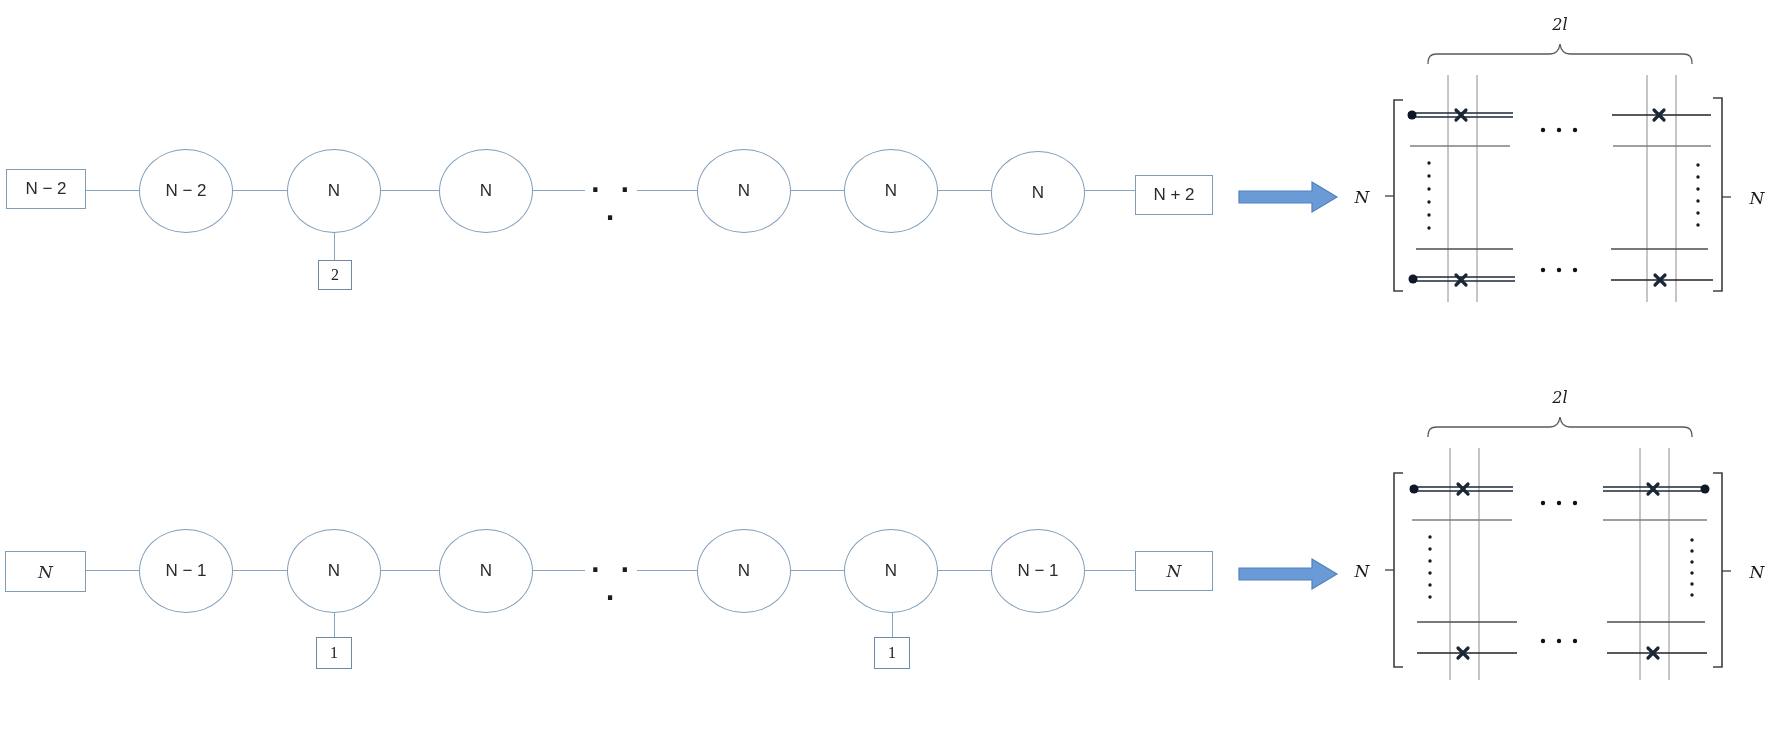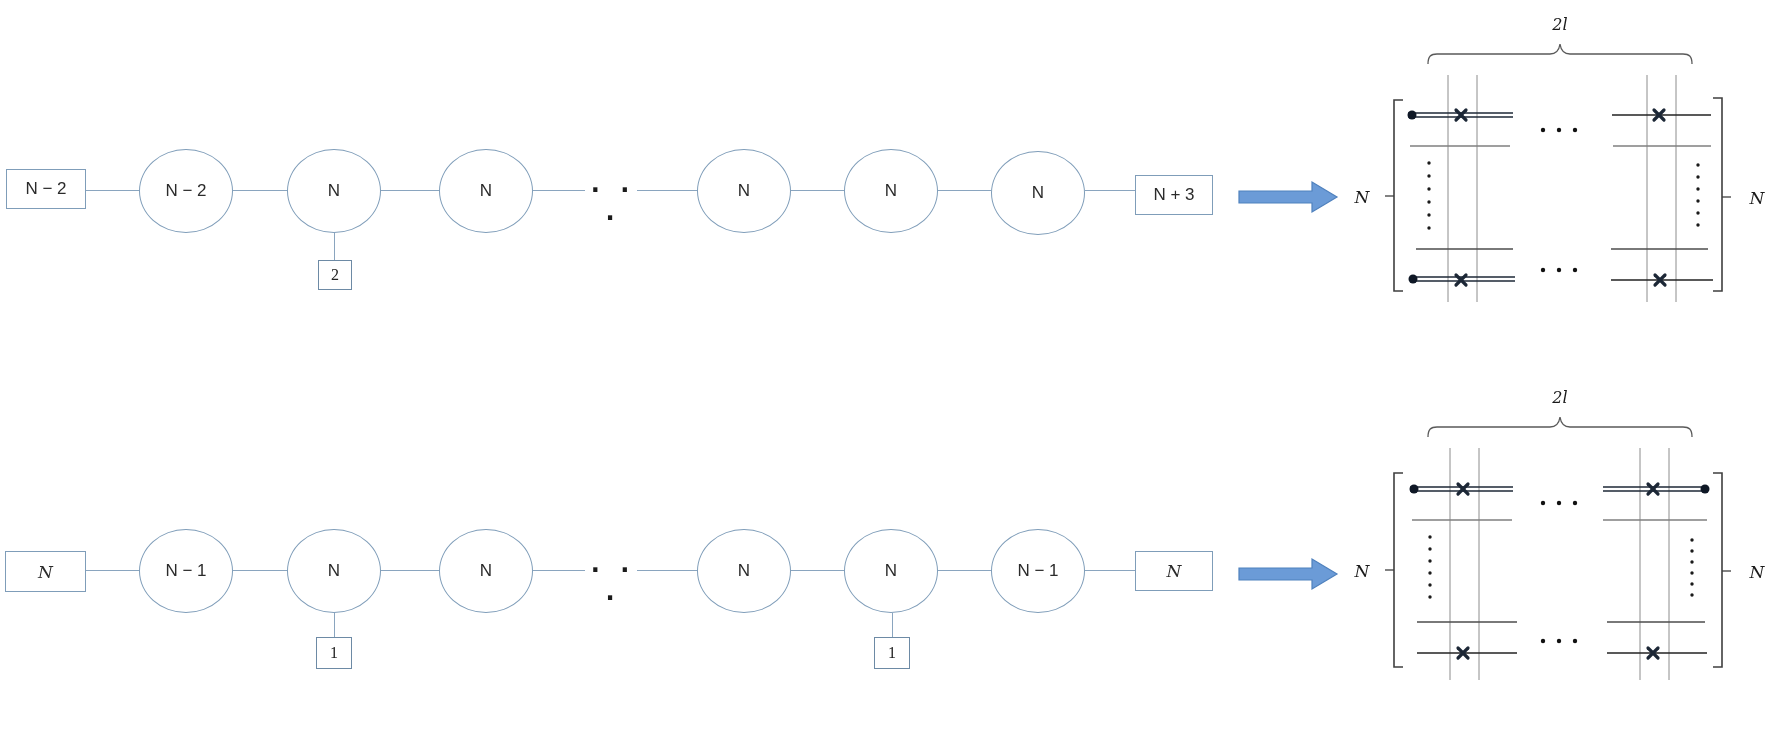--- a/index.html
+++ b/index.html
@@ -42,21 +42,21 @@
     <div class="vline" style="left:334px;top:233px;height:27px;"></div>
 
     <div class="sq" style="left:6px;top:169px;width:80px;height:40px;">N − 2</div>
     <div class="circ" style="left:139px;top:149px;width:94px;height:84px;">N − 2</div>
     <div class="circ" style="left:287px;top:149px;width:94px;height:84px;">N</div>
     <div class="circ" style="left:439px;top:149px;width:94px;height:84px;">N</div>
     <div class="dots3" style="left:584px;top:176px;">· · ·</div>
     <div class="circ" style="left:697px;top:149px;width:94px;height:84px;">N</div>
     <div class="circ" style="left:844px;top:149px;width:94px;height:84px;">N</div>
     <div class="circ" style="left:991px;top:151px;width:94px;height:84px;">N</div>
-    <div class="sq" style="left:1135px;top:175px;width:78px;height:40px;">N + 3</div>
+    <div class="sq" style="left:1135px;top:175px;width:78px;height:40px;">N + 2</div>
     <div class="pend" style="left:318px;top:260px;width:34px;height:30px;">2</div>
   </div>
 
   <svg class="arrow-svg" style="left:1238px;top:179px;" width="102" height="36" viewBox="0 0 102 36">
     <path d="M1,12 L74,12 L74,3 L99,18 L74,33 L74,24 L1,24 Z" fill="#6b9bd7" stroke="#4f81bd" stroke-width="1.2"></path>
   </svg>
 
   <svg class="matrix-svg" style="left:1340px;top:0px;" width="450" height="330" viewBox="0 0 450 330">
     <text class="blab" x="220" y="30" text-anchor="middle">2l</text>
     <path d="M88,64 C88,56 91,54 97,54 L210,54 C216,54 219,51 220,44 C221,51 224,54 230,54 L343,54 C349,54 352,56 352,64" fill="none" stroke="#5a5a5a" stroke-width="1.3"></path>

